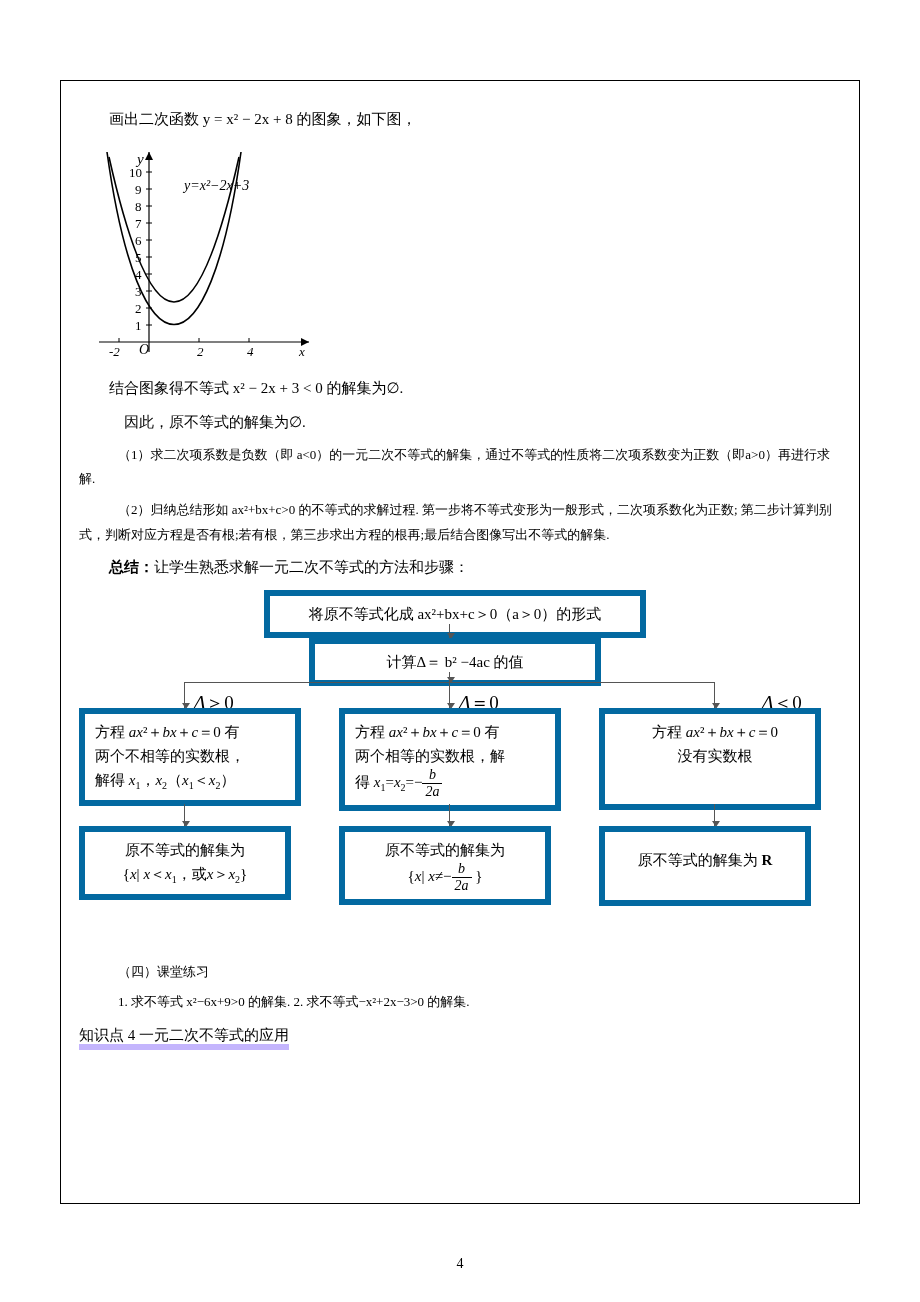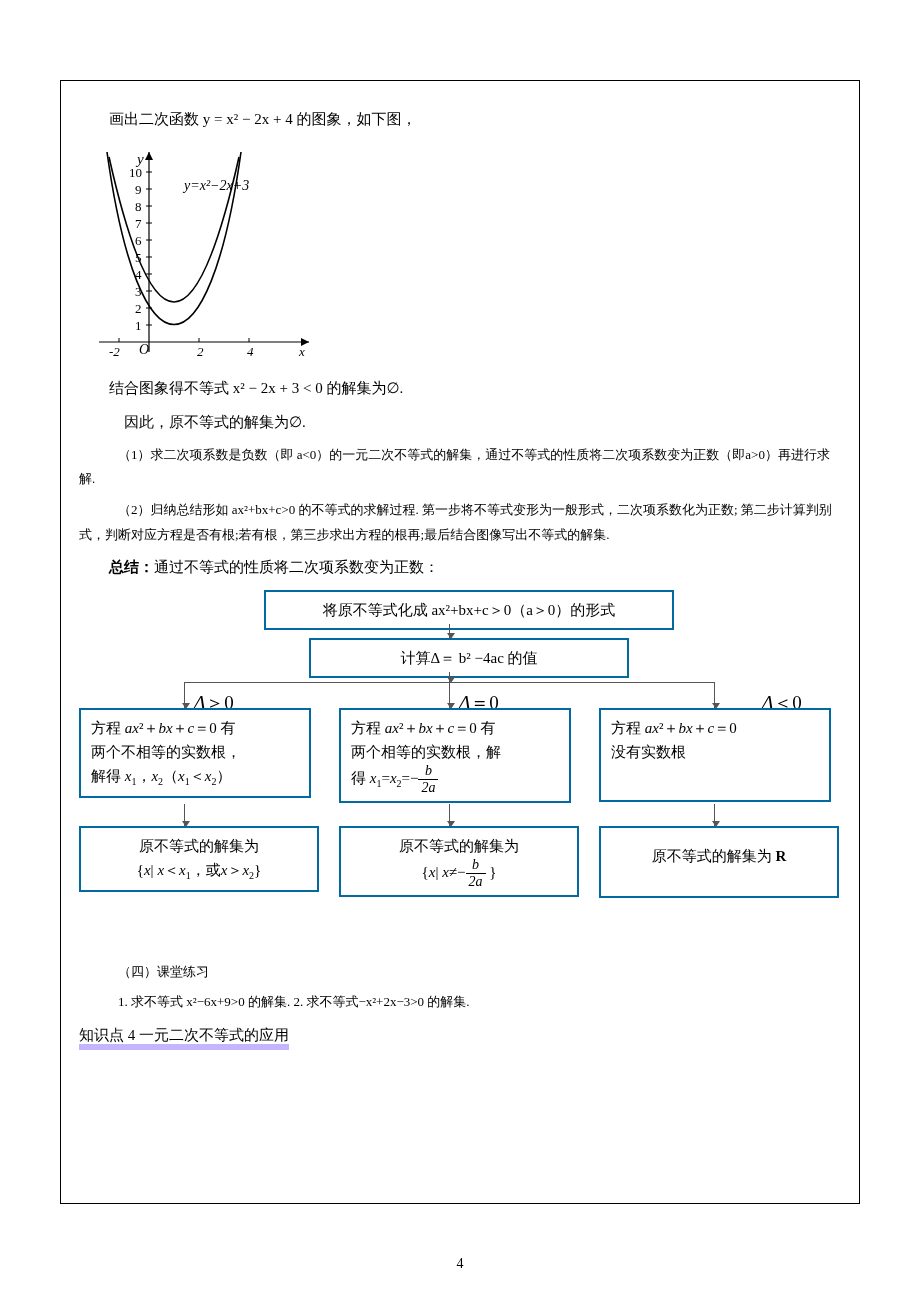--- a/index.html
+++ b/index.html
@@ -36,25 +36,25 @@
   .graph-wrap {
     margin: 8px 0 8px 10px;
   }
   .flowchart {
     position: relative;
     height: 340px;
     margin: 8px auto 20px auto;
   }
   .fc-box {
     position: absolute;
-    border: 2px solid #0369a1;
+    border: 6px solid #0369a1;
     background: #fff;
     text-align: center;
     font-size: 15px;
-    padding: 6px 18px;
+    padding: 6px 0;
     line-height: 1.6;
     font-family: "SimSun","宋体",serif;
   }
   .fc-arrow-v {
     position: absolute;
     width: 0;
     border-left: 1px solid #555;
   }
   .fc-arrow-v::after {
     content: "";
@@ -93,21 +93,21 @@
     font-size: 14px;
     font-family: "Times New Roman", serif;
   }
 </style>
 </head>
 <body>
 
 <div class="page">
   <div class="content-border">
 
-    <p class="para indent1">画出二次函数 y = x² − 2x + 4 的图象，如下图，</p>
+    <p class="para indent1">画出二次函数 y = x² − 2x + 8 的图象，如下图，</p>
 
     <div class="graph-wrap">
       <svg width="230" height="220" viewBox="0 0 230 220">
         <line x1="10" y1="200" x2="220" y2="200" stroke="#000" stroke-width="1.2"></line>
         <polygon points="220,200 212,196 212,204" fill="#000"></polygon>
         <line x1="60" y1="210" x2="60" y2="10" stroke="#000" stroke-width="1.2"></line>
         <polygon points="60,10 56,18 64,18" fill="#000"></polygon>
         <text x="50" y="212" font-size="14" font-style="italic" font-family="Times New Roman">O</text>
         <g font-size="13" font-family="Times New Roman" font-style="italic">
           <text x="20" y="214">-2</text>
@@ -150,21 +150,21 @@
         <path d="M 18 10 C 50 240, 120 240, 152 10" fill="none" stroke="#000" stroke-width="1.6"></path>
         <text x="95" y="48" font-size="14" font-style="italic" font-family="Times New Roman">y=x²−2x+3</text>
       </svg>
     </div>
 
     <p class="para indent1">结合图象得不等式 x² − 2x + 3 &lt; 0 的解集为∅.</p>
     <p class="para indent2">因此，原不等式的解集为∅.</p>
     <p class="para small" style="text-indent:3em">（1）求二次项系数是负数（即 a&lt;0）的一元二次不等式的解集，通过不等式的性质将二次项系数变为正数（即a&gt;0）再进行求解.</p>
     <p class="para small" style="text-indent:3em">（2）归纳总结形如 ax²+bx+c&gt;0 的不等式的求解过程. 第一步将不等式变形为一般形式，二次项系数化为正数; 第二步计算判别式，判断对应方程是否有根;若有根，第三步求出方程的根再;最后结合图像写出不等式的解集.</p>
     <p class="para indent1">
-      <span class="bold">总结：</span><span>通过不等式的性质将二次项系数变为正数：</span>
+      <span class="bold">总结：</span><span>让学生熟悉求解一元二次不等式的方法和步骤：</span>
     </p>
 
     <div class="flowchart">
 
       <div class="fc-box" style="left:185px; top:0; width:370px;">
         <span>将原不等式化成  ax²+bx+c＞0（a＞0）的形式</span>
       </div>
       <div class="fc-arrow-v" style="left:370px; top:34px; height:14px;"></div>
 
       <div class="fc-box" style="left:230px; top:48px; width:280px;">
@@ -180,21 +180,21 @@
       <div class="fc-label" style="left:380px; top:100px;"><span class="ital">Δ</span>＝0</div>
       <div class="fc-arrow-v" style="left:635px; top:92px; height:26px;"></div>
       <div class="fc-label" style="left:645px; top:100px;margin-left:38px;"><span class="ital">Δ</span>＜0</div>
 
       <div class="fc-box" style="left:0px; top:118px; width:200px; text-align:left; padding-left:10px;">
         方程 <span class="ital">ax</span>²＋<span class="ital">bx</span>＋<span class="ital">c</span>＝0 有<br>两个不相等的实数根，<br>解得 <span class="ital">x</span><sub>1</sub>，<span class="ital">x</span><sub>2</sub>（<span class="ital">x</span><sub>1</sub>＜<span class="ital">x</span><sub>2</sub>）
       </div>
       <div class="fc-box" style="left:260px; top:118px; width:200px; text-align:left; padding-left:10px;">
         方程 <span class="ital">ax</span>²＋<span class="ital">bx</span>＋<span class="ital">c</span>＝0 有<br>两个相等的实数根，解<br>得 <span class="ital">x</span><sub>1</sub>=<span class="ital">x</span><sub>2</sub>=−<span class="frac"><span class="num"><span>b</span></span><span class="den">2<span class="ital">a</span></span></span>
       </div>
-      <div class="fc-box" style="left:520px; top:118px; width:200px; height:78px; text-align:left; padding-left:10px;">
+      <div class="fc-box" style="left:520px; top:118px; width:200px; height:78px; text-align:center; padding-left:10px;">
         方程 <span class="ital">ax</span>²＋<span class="ital">bx</span>＋<span class="ital">c</span>＝0<br>没有实数根
       </div>
 
       <div class="fc-arrow-v" style="left:105px; top:214px; height:22px;"></div>
       <div class="fc-arrow-v" style="left:370px; top:214px; height:22px;"></div>
       <div class="fc-arrow-v" style="left:635px; top:214px; height:22px;"></div>
 
       <div class="fc-box" style="left:0px; top:236px; width:200px;">
         原不等式的解集为<br>{<span class="ital">x</span>| <span class="ital">x</span>＜<span class="ital">x</span><sub>1</sub>，或<span class="ital">x</span>＞<span class="ital">x</span><sub>2</sub>}
       </div>

